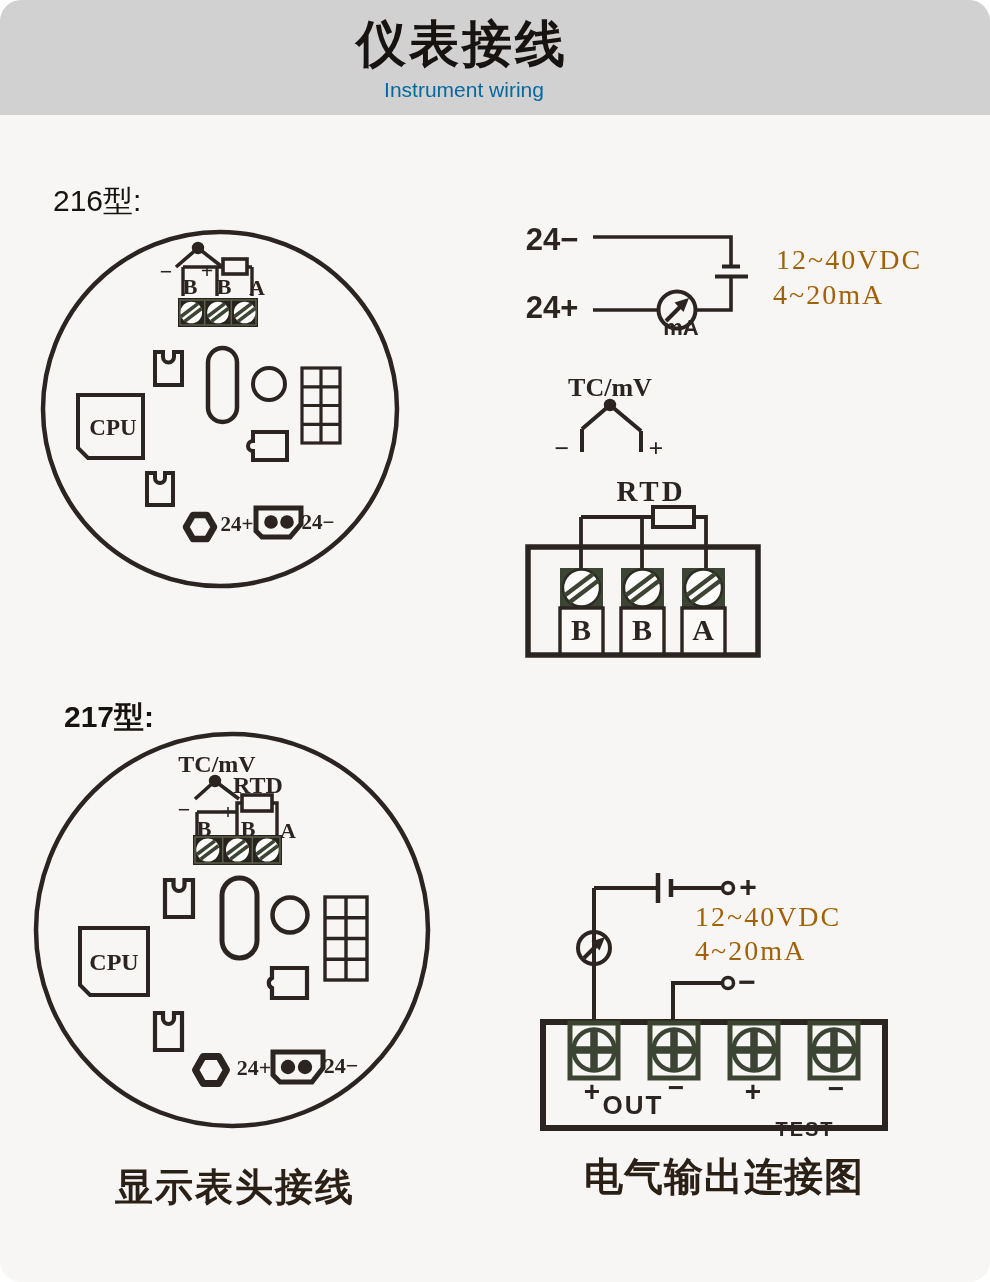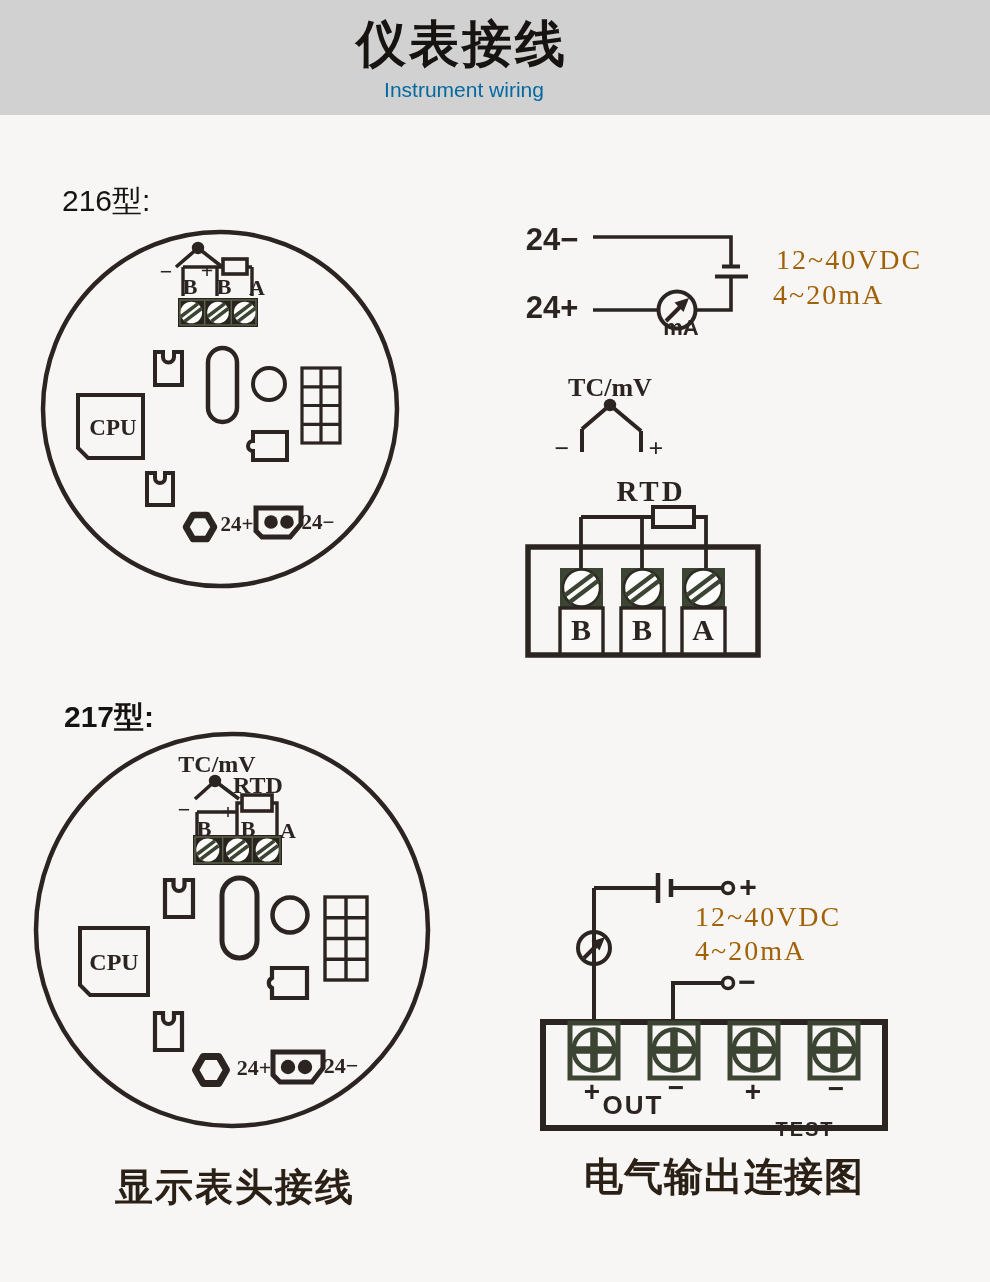--- a/index.html
+++ b/index.html
@@ -1,17 +1,17 @@
 <!DOCTYPE html>
 <html><head>
 <meta charset="utf-8">
 <style>
   html,body{margin:0;padding:0;}
   .page{position:relative;width:990px;height:1282px;background:#f7f6f5;overflow:hidden;
-        font-family:"Liberation Sans","DejaVu Sans",sans-serif;color:#262019;}
+        font-family:"Liberation Sans","DejaVu Sans",sans-serif;color:#262019;border-radius:21px;}
   .header{position:absolute;left:0;top:0;width:990px;height:115px;background:#d2d1d1;}
   .title{position:absolute;left:462px;top:44px;transform:translate(-50%,-50%);
          font-size:50px;font-weight:700;letter-spacing:3px;color:#171310;white-space:nowrap;}
   .subtitle{position:absolute;left:464px;top:90px;transform:translate(-50%,-50%);
             font-size:21px;color:#0369a1;white-space:nowrap;}
   .model-label{position:absolute;font-size:30px;color:#171310;white-space:nowrap;}
   .lbl{position:absolute;transform:translate(-50%,-50%);white-space:nowrap;color:#2b2420;line-height:1;font-weight:bold;}
   .lbl-left{position:absolute;transform:translateY(-50%);white-space:nowrap;color:#a16207;line-height:1;}
   .serif{font-family:"Liberation Serif","DejaVu Serif",serif;}
   .sans{font-family:"Liberation Sans","DejaVu Sans",sans-serif;}
@@ -23,21 +23,21 @@
 </head>
 <body>
 
 <div class="page">
 
   <div class="header">
     <div class="title">仪表接线</div>
     <div class="subtitle">Instrument wiring</div>
   </div>
 
-  <div class="model-label" style="left:62px;top:181px;">216型:</div>
+  <div class="model-label" style="left:53px;top:181px;">216型:</div>
   <div class="model-label" style="left:64px;top:697px;font-weight:bold;">217型:</div>
 
   <svg style="left:30px;top:215px;" width="385" height="385" viewBox="0 0 385 385">
     <g fill="none" stroke="#2b2420">
       <circle cx="190" cy="194" r="177" stroke-width="4.5"></circle>
 
       <circle cx="168" cy="33" r="6.2" fill="#2b2420" stroke="none"></circle>
       <path d="M168,33 L146,52 M168,33 L191,51" stroke-width="3.6"></path>
       <path d="M153,52 H222 M153,52 V81 M187,52 V81 M222,52 V81" stroke-width="3.4"></path>
       <rect x="193" y="44" width="24" height="15" fill="#f7f6f5" stroke-width="3.6"></rect>

